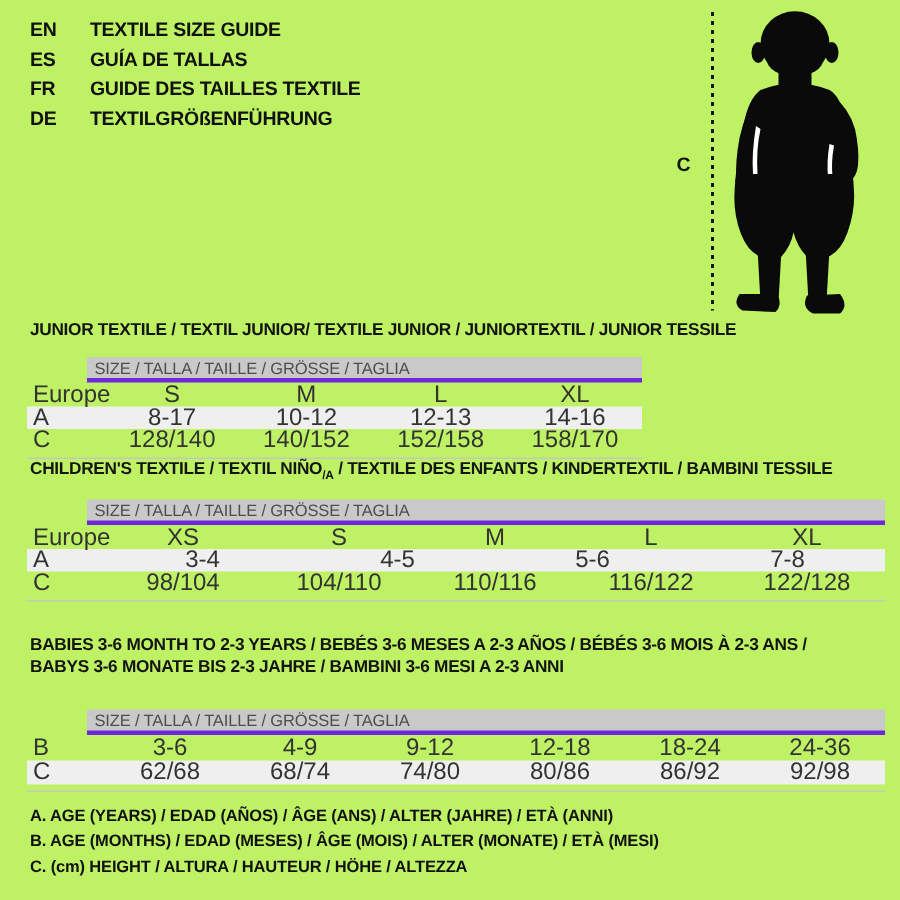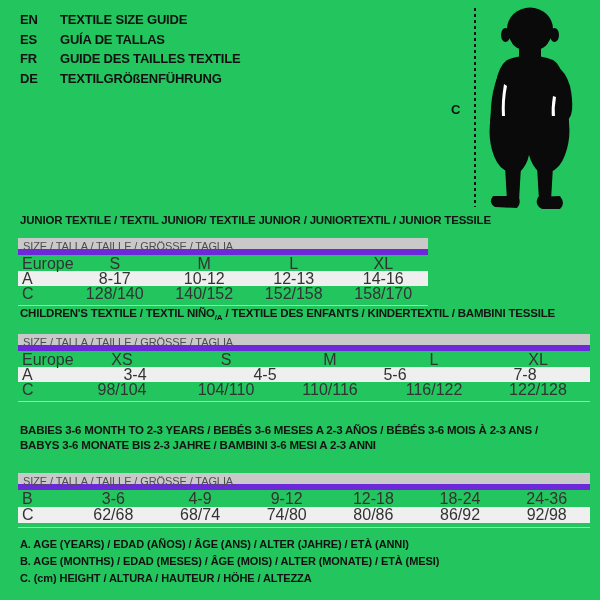--- a/index.html
+++ b/index.html
@@ -1,17 +1,17 @@
 <!DOCTYPE html>
 <html><head>
 <meta charset="utf-8">
 <style>
   html,body { margin:0; padding:0; background:#ffffff; }
   .canvas {
-    position:relative; width:600px; height:600px; background:#22c55e;
+    position:relative; width:600px; height:600px; background:#bef264;
     font-family:"Liberation Sans", sans-serif; color:#1c1c1c; overflow:hidden;
   }
 
   
   .langs { position:absolute; left:20px; top:10px; font-weight:bold; font-size:13px; letter-spacing:-0.2px; color:#111; }
   .lang-row { height:19.5px; line-height:19.5px; white-space:nowrap; }
   .lang-code { display:inline-block; width:40px; }
 
   
   .dash-line { position:absolute; left:474px; top:8px; width:2px; height:199px;
@@ -24,21 +24,21 @@
   .t1 { top:213px; width:410px; }
   .t2 { top:306px; width:572px; }
   .t3 { top:423px; width:572px; }
   .ttl { font-weight:bold; font-size:11.5px; letter-spacing:-0.2px; padding-left:2px; color:#141414; line-height:14px; white-space:nowrap; }
   .t3 .ttl { white-space:normal; line-height:15px; }
   .t1 .ttl { margin-bottom:11px; }
   .t2 .ttl { margin-bottom:9px; }
   .t3 .ttl { margin-bottom:20px; }
   .sub { font-size:8px; vertical-align:sub; }
   .bar { height:17px; line-height:16px; box-sizing:border-box; background:#c9c9c9; color:#4d4d4d;
-    font-size:11px; padding-left:5px; border-bottom:6px solid #6d28d9; letter-spacing:-0.1px; }
+    font-size:11px; padding-left:5px; border-bottom:3px solid #6d28d9; letter-spacing:-0.1px;margin-left:40px; }
   .tbody { margin-top:1px; }
   .trow { display:flex; height:15px; line-height:15px; font-size:16px; color:#333; }
   .t3 .trow { height:16px; line-height:16px; }
   .trow:nth-child(even) { background:#efefef; }
   .tlabel { width:52px; padding-left:4px; box-sizing:border-box; }
   .tcell { flex:1; text-align:center; }
   .bline { height:1px; background:#c6c6c6; margin-top:4px; }
 
   
   .footnotes { position:absolute; left:20px; top:536px; font-weight:bold; font-size:11px; letter-spacing:-0.1px; color:#111; }

